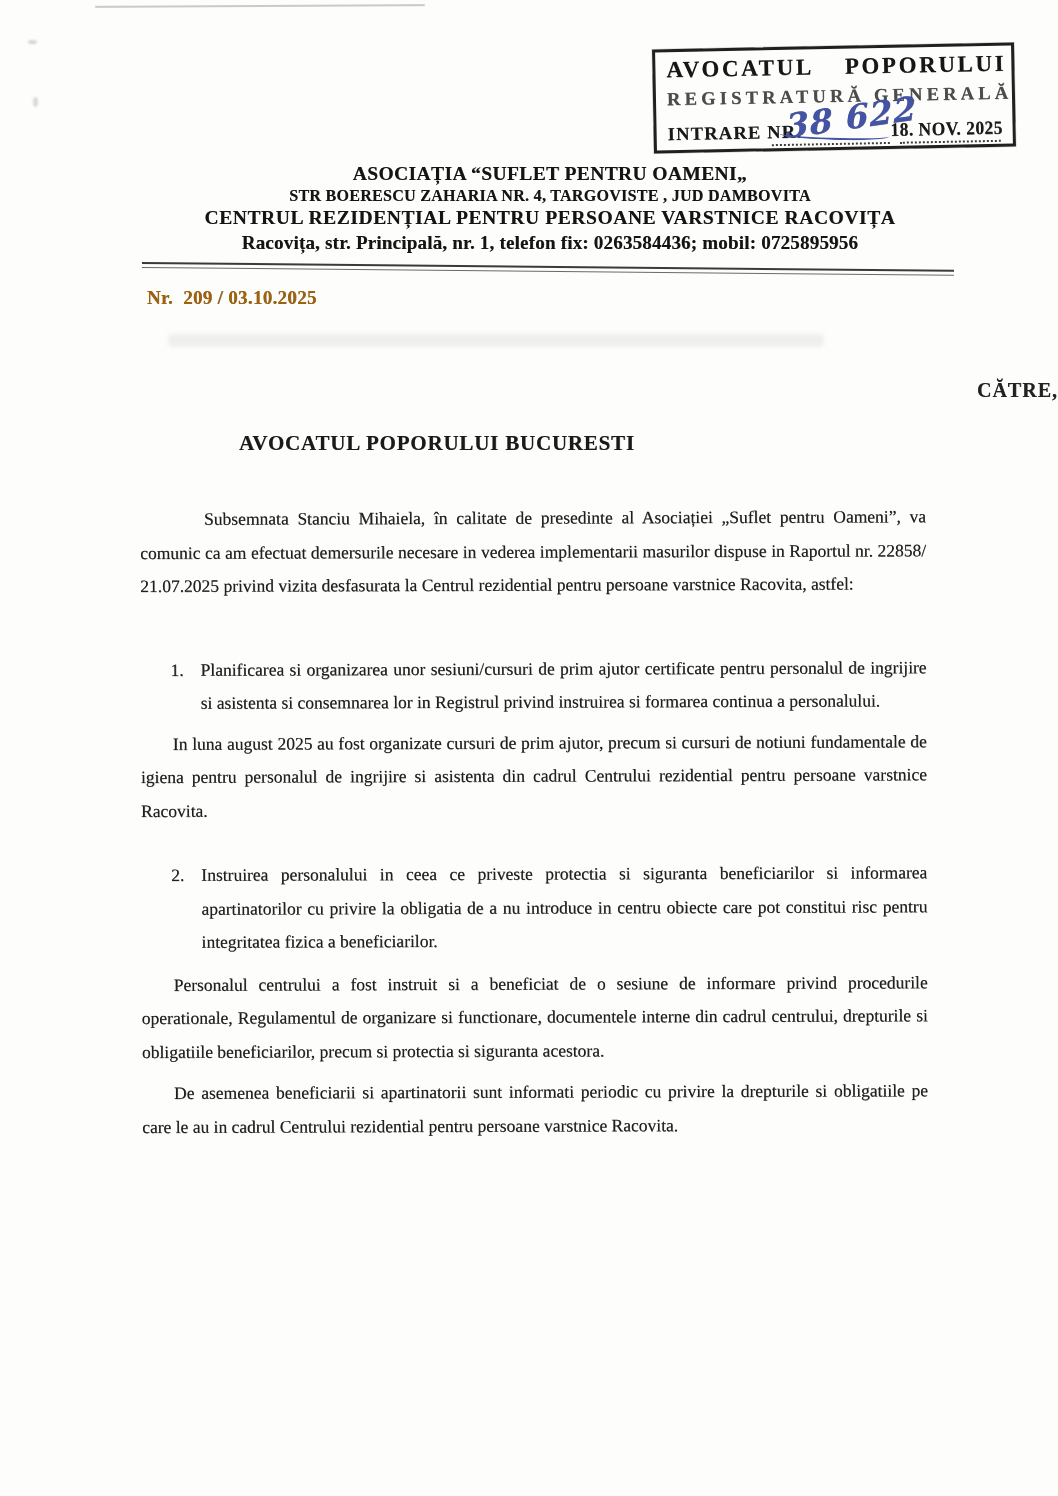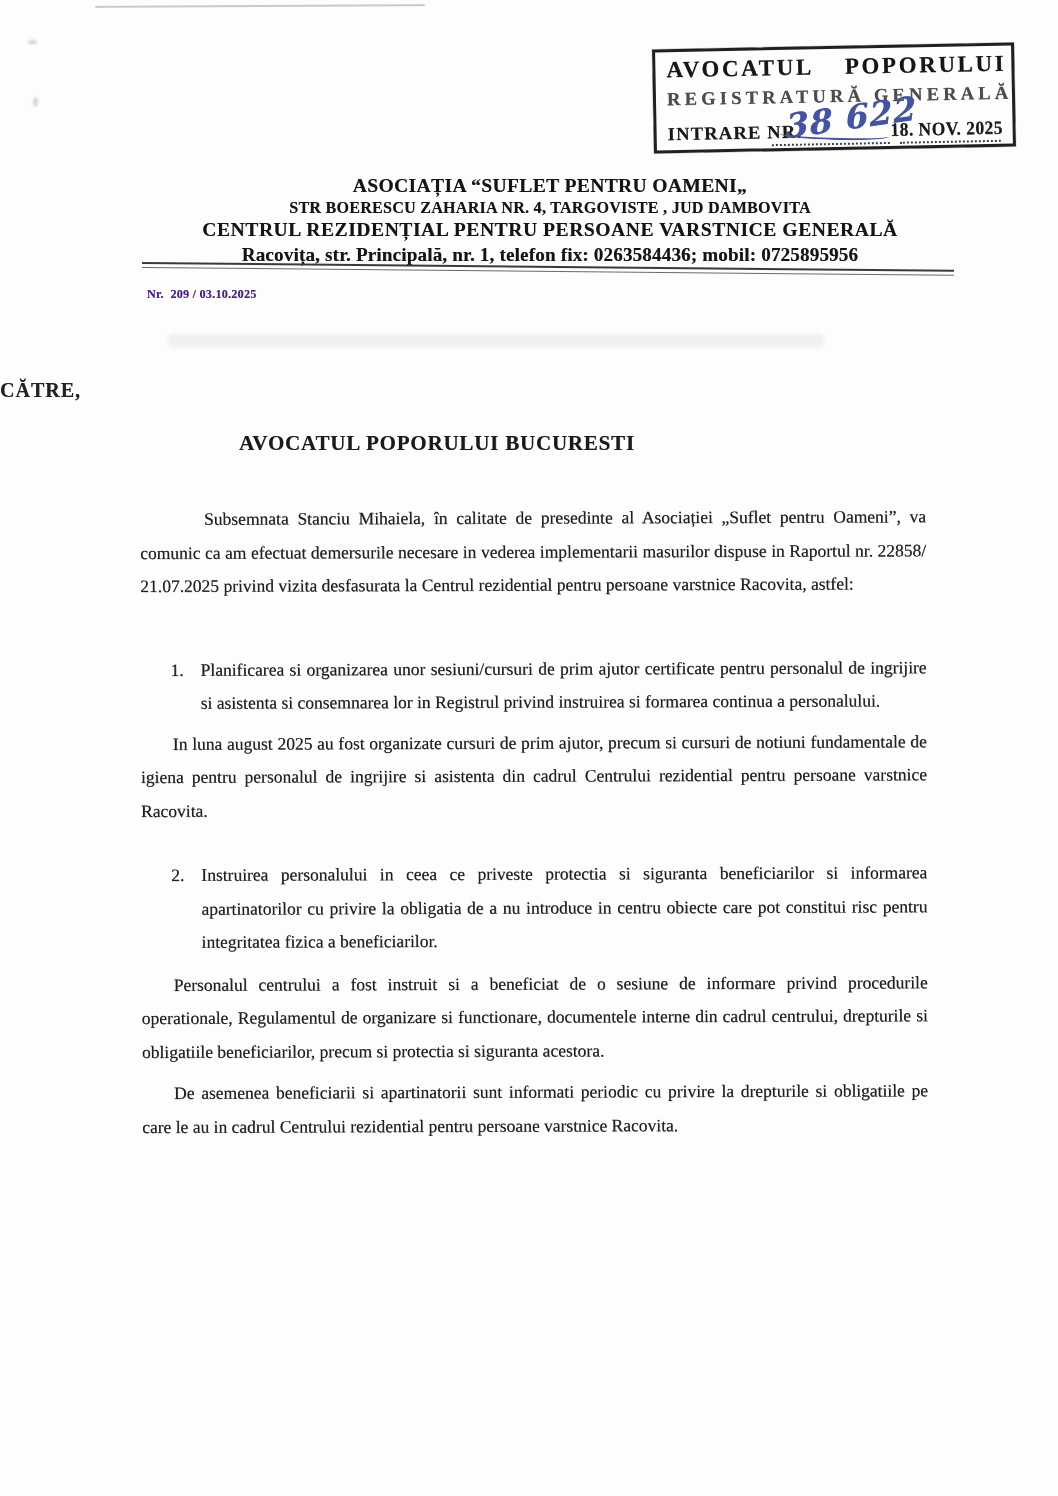--- a/index.html
+++ b/index.html
@@ -65,41 +65,41 @@
     letter-spacing:0.5px; white-space:nowrap; transform:scaleX(0.92);
     transform-origin:right; color:#1a1a1a;
   }
   .dotted-a { position:absolute; left:104px; width:118px; bottom:-1px;
     border-bottom:2px dotted #3d3d3d; }
   .dotted-b { position:absolute; left:232px; right:2px; bottom:-1px;
     border-bottom:2px dotted #3d3d3d; }
 
   
   .letterhead {
-    position:absolute; top:175px; left:110px; width:880px; text-align:center;
+    position:absolute; top:163px; left:110px; width:880px; text-align:center;
     font-weight:bold; color:#141414;
   }
   .lh-line1 { font-size:19.5px; letter-spacing:0.4px; }
   .lh-line2 { font-size:16px; margin-top:2px; letter-spacing:0.3px; }
   .lh-line3 { font-size:19.5px; margin-top:2px; letter-spacing:0.6px; }
   .lh-line4 { font-size:19px; margin-top:3px; letter-spacing:0.2px; }
 
   .separator {
     position:absolute; top:262px; left:142px; width:812px; height:6px;
     border-top:2.5px solid #3a3a3a; border-bottom:1.5px solid #6a6a6a;
     transform:rotate(0.55deg); transform-origin:left center;
   }
 
   .ref-number {
-    position:absolute; top:287px; left:147px; font-weight:bold; font-size:12px;
-    white-space:pre-wrap; letter-spacing:0.3px; color:#4c1d95;
+    position:absolute; top:287px; left:147px; font-weight:bold; font-size:19px;
+    white-space:pre-wrap; letter-spacing:0.3px; color:#a16207;
   }
 
   .to-label {
-    position:absolute; top:379px; left:0; width:1058px; text-align:left;
+    position:absolute; top:379px; left:0; width:1058px; text-align:right;
     font-weight:bold; font-size:20px; letter-spacing:1px; color:#222;
   }
   .recipient {
     position:absolute; top:431px; left:0; width:874px; text-align:center;
     font-weight:bold; font-size:21px; letter-spacing:0.8px; color:#1a1a1a;
   }
 
   
   .body-text {
     position:absolute; top:503px; left:140px; width:786px;
@@ -132,21 +132,21 @@
     <span class="entry-underline" id="entry-underline" style="border-bottom-color: rgb(67, 83, 166);"></span>
     <span class="entry-date">18. NOV. 2025</span>
     <span class="dotted-a"></span>
     <span class="dotted-b"></span>
   </div>
 </div>
 
 <div class="letterhead ink">
   <div class="lh-line1">ASOCIAȚIA “SUFLET PENTRU OAMENI„</div>
   <div class="lh-line2">STR BOERESCU ZAHARIA NR. 4, TARGOVISTE ,  JUD  DAMBOVITA</div>
-  <div class="lh-line3">CENTRUL REZIDENȚIAL PENTRU PERSOANE VARSTNICE  GENERALĂ</div>
+  <div class="lh-line3">CENTRUL REZIDENȚIAL PENTRU PERSOANE VARSTNICE  RACOVIȚA</div>
   <div class="lh-line4">Racovița, str. Principală, nr. 1, telefon fix: 0263584436; mobil: 0725895956</div>
 </div>
 
 <div class="separator"></div>
 
 <div class="ref-number ink">Nr.  209 / 03.10.2025</div>
 
 <div class="to-label ink">CĂTRE,</div>
 <div class="recipient ink">AVOCATUL POPORULUI BUCURESTI</div>
 

